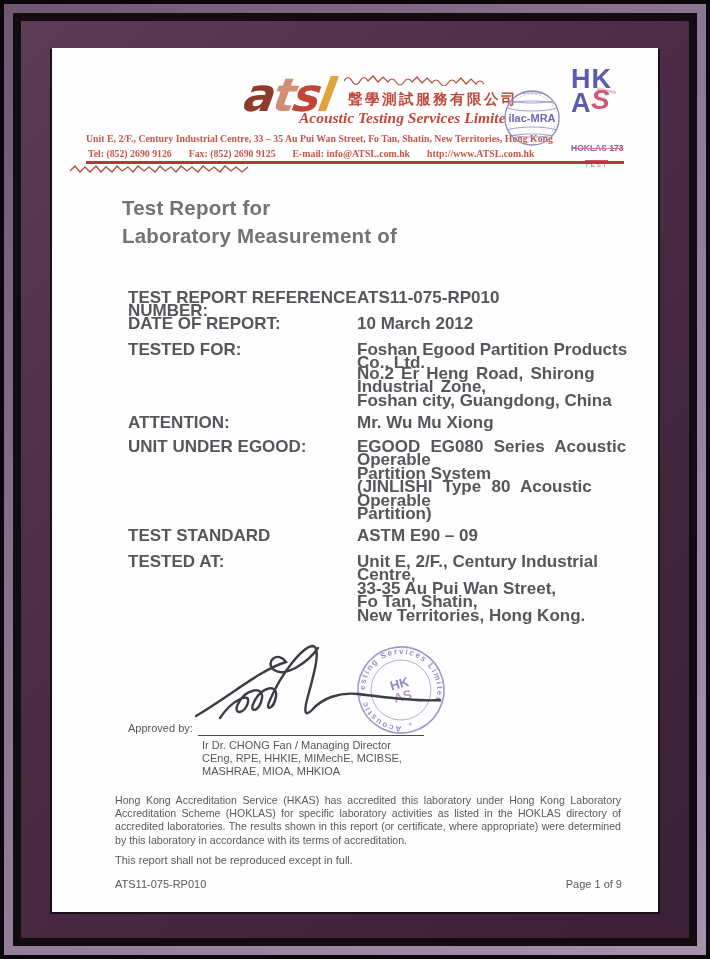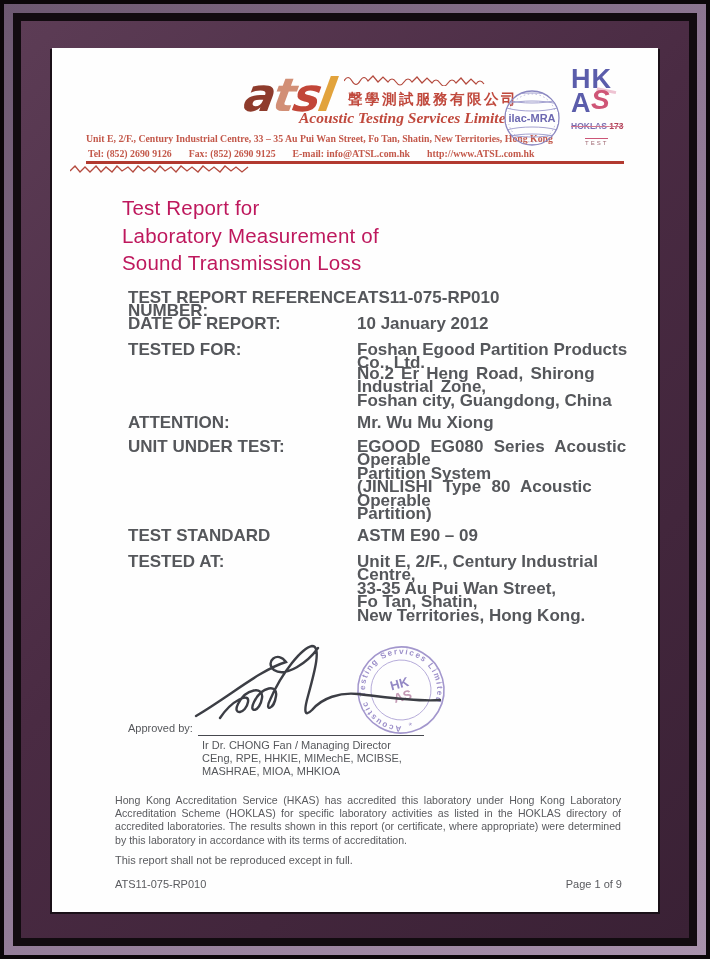--- a/index.html
+++ b/index.html
@@ -33,28 +33,28 @@
   .red-rule{left:34px;top:113px;width:538px;height:2.5px;background:#b23a30;}
   
   .hkas{left:519px;top:20px;width:76px;color:#5b5dab;}
   .hkas .hk{font-weight:bold;font-size:27px;line-height:22px;letter-spacing:1px;}
   .hkas .row2{position:relative;height:30px;}
   .hkas .a{font-weight:bold;font-size:27px;line-height:26px;}
   .hkas .j{position:absolute;left:24px;top:-20px;color:#eec3d2;
       font-size:40px;font-weight:bold;transform:rotate(12deg);line-height:40px;}
   .hkas .s{position:absolute;left:20px;top:-4px;color:#cf5677;font-style:italic;
       font-weight:bold;font-size:28px;line-height:28px;}
-  .hkas .hoklas{margin-top:1px;font-size:8.5px;font-weight:bold;color:#7a6db0;
+  .hkas .hoklas{margin-top:23px;font-size:8.5px;font-weight:bold;color:#7a6db0;
       text-decoration:line-through;text-decoration-color:#d4778e;white-space:nowrap;}
   .hkas .num{color:#b04458;text-decoration:none;}
   .hkas .test{font-size:6px;color:#a06a74;letter-spacing:2px;margin-left:14px;
       border-top:1px solid #c57; display:inline-block;padding-top:1px;}
   
-  .title{left:70px;top:146px;font-size:20.5px;font-weight:normal;line-height:27.5px;
-      color:#be185d;letter-spacing:0.2px;}
+  .title{left:70px;top:146px;font-size:20.5px;font-weight:bold;line-height:27.5px;
+      color:#737373;letter-spacing:0.2px;}
   
   .row{position:absolute;left:76px;width:500px;display:flex;
       font-size:17px;font-weight:bold;line-height:13.4px;color:#55575b;}
   .row .lbl{width:229px;flex:none;}
   .row .val{flex:1;}
   .spread{word-spacing:5.5px;}
   .spread2{word-spacing:2.5px;}
   
   .approved-label{left:76px;top:674px;font-size:11px;color:#55575b;}
   .sig-line{left:146px;top:687px;width:226px;border-top:1.6px solid #46484e;}
@@ -135,48 +135,47 @@
       <div class="hoklas"><span>HOKLAS</span>
         <span class="num">173</span></div>
       <div class="test">TEST</div>
     </div>
 
     <div class="abs red-rule"></div>
 
     <div class="abs title">
       <div>Test Report for</div>
       <div>Laboratory Measurement of</div>
-      <div>Sound Transmission Loss</div>
     </div>
 
     <div class="row" style="top:243px">
       <div class="lbl">TEST REPORT REFERENCE NUMBER:</div>
       <div class="val">ATS11-075-RP010</div>
     </div>
     <div class="row" style="top:269px">
       <div class="lbl">DATE OF REPORT:</div>
-      <div class="val">10 January 2012</div>
+      <div class="val">10 March 2012</div>
     </div>
     <div class="row" style="top:295px">
       <div class="lbl">TESTED FOR:</div>
       <div class="val">Foshan Egood Partition Products Co., Ltd.</div>
     </div>
     <div class="row" style="top:319px">
       <div class="lbl"></div>
       <div class="val">
         <div class="spread2">No.2 Er Heng Road, Shirong Industrial Zone,</div>
         <div>Foshan city, Guangdong, China</div>
       </div>
     </div>
     <div class="row" style="top:368px">
       <div class="lbl">ATTENTION:</div>
       <div class="val">Mr. Wu Mu Xiong</div>
     </div>
     <div class="row" style="top:392px">
-      <div class="lbl">UNIT UNDER TEST:</div>
+      <div class="lbl">UNIT UNDER EGOOD:</div>
       <div class="val">
         <div class="spread">EGOOD EG080 Series Acoustic Operable</div>
         <div>Partition System</div>
         <div class="spread">(JINLISHI Type 80 Acoustic Operable</div>
         <div>Partition)</div>
       </div>
     </div>
     <div class="row" style="top:481px">
       <div class="lbl">TEST STANDARD</div>
       <div class="val">ASTM E90 – 09</div>

